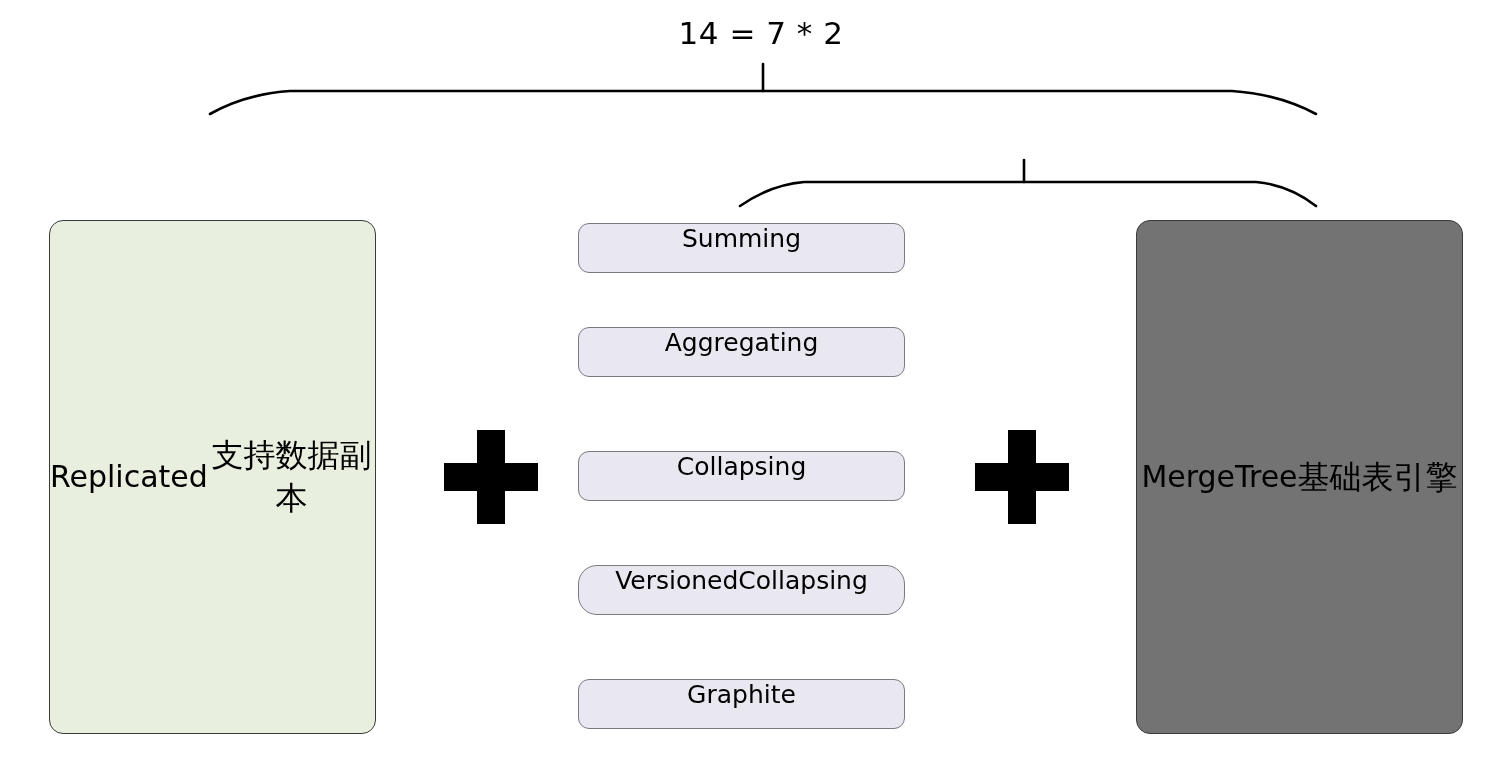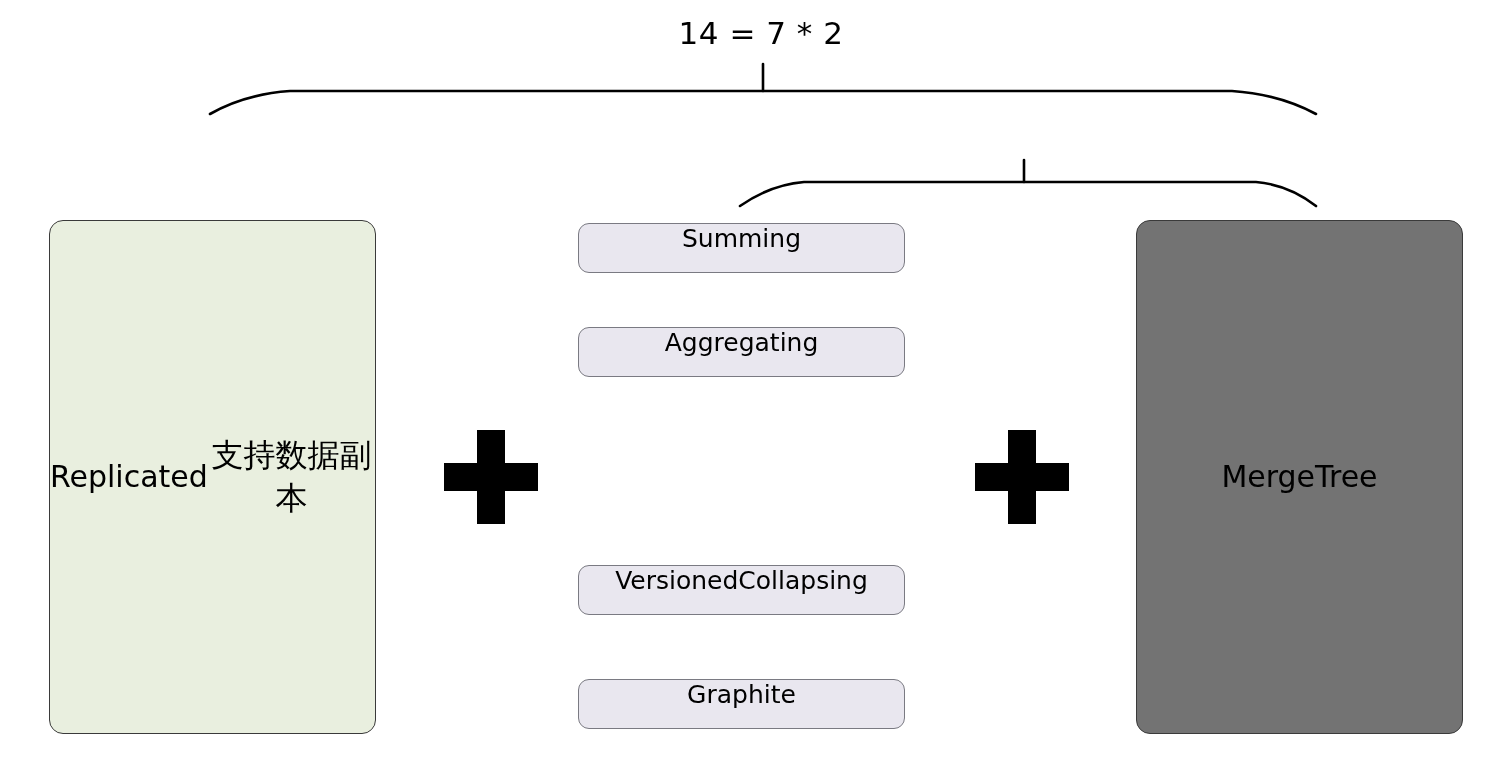--- a/index.html
+++ b/index.html
@@ -98,21 +98,21 @@
     display: flex;
     align-items: flex-start;
     justify-content: center;
     font-size: 25px;
     color: #000;
     white-space: nowrap;
   }
   #pill-0 { top: 223px; }
   #pill-1 { top: 327px; }
   #pill-2 { top: 451px; }
-  #pill-3 { top: 565px; }
+  #pill-3 { top: 565px; border-radius: 19px; }
   #pill-4 { top: 679px; }
 
   .plus {
     position: absolute;
     width: 94px;
     height: 94px;
   }
   .plus::before, .plus::after {
     content: "";
     position: absolute;
@@ -154,27 +154,31 @@
   <div class="brace-label" id="brace-label-top">14 = 7 * 2</div>
 
 
   <div class="side-box" id="box-replicated">
     <span class="line-en">Replicated</span>
     <span class="line-zh">支持数据副本</span>
   </div>
 
   <div class="side-box" id="box-mergetree">
     <span class="line-en">MergeTree</span>
+    <span class="line-zh">基础表引擎</span>
   </div>
 
   <div class="pill" id="pill-0">
     <span>Summing</span>
   </div>
   <div class="pill" id="pill-1">
     <span>Aggregating</span>
+  </div>
+  <div class="pill" id="pill-2">
+    <span>Collapsing</span>
   </div>
   <div class="pill" id="pill-3">
     <span>VersionedCollapsing</span>
   </div>
   <div class="pill" id="pill-4">
     <span>Graphite</span>
   </div>
 
   <div class="plus" id="plus-left"></div>
   <div class="plus" id="plus-right"></div>

